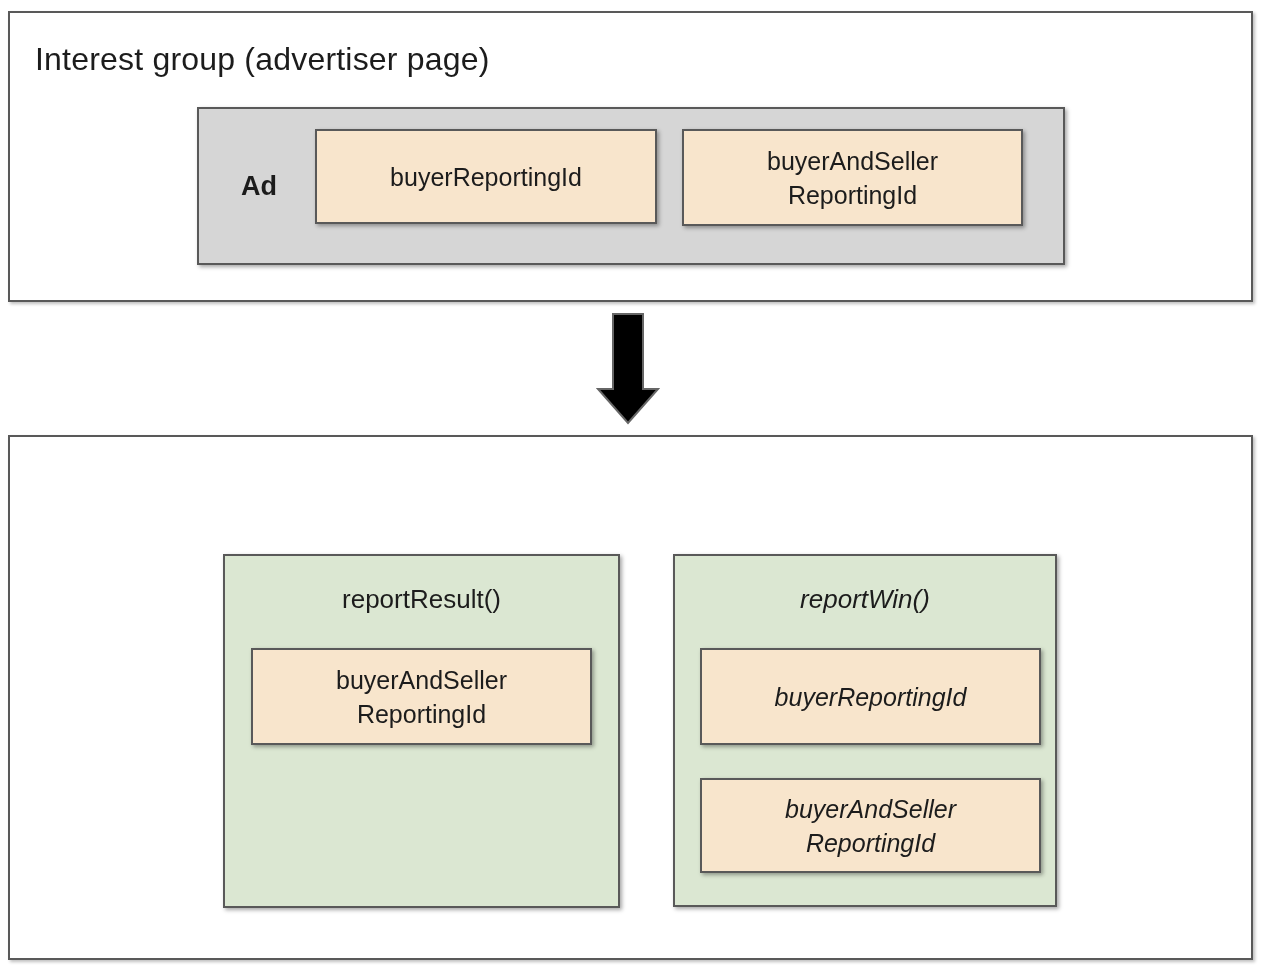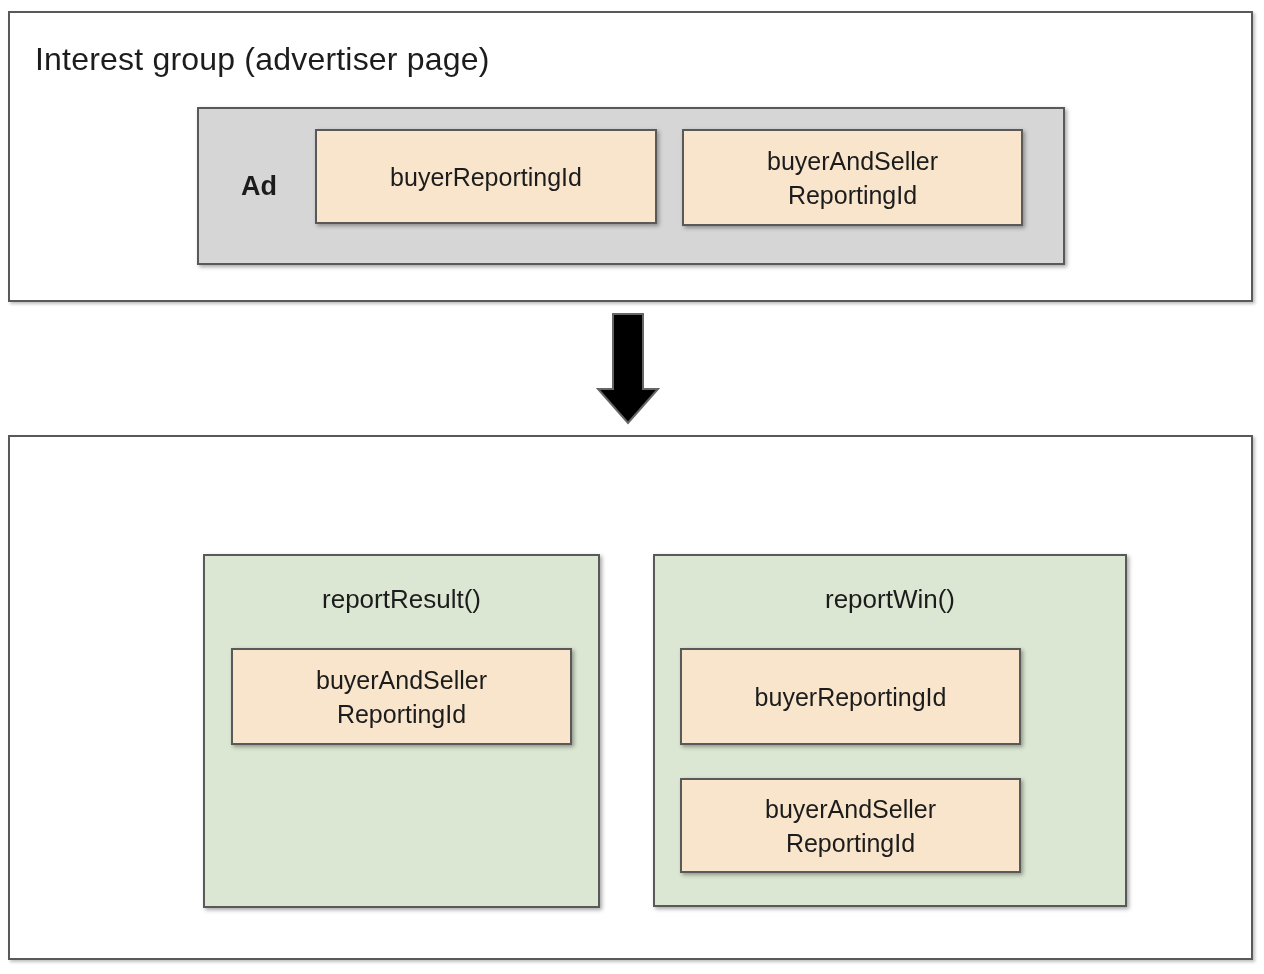--- a/index.html
+++ b/index.html
@@ -69,23 +69,24 @@
   .ad-chip-2 { left: 483px; top: 20px; width: 341px; height: 97px; }
   .arrow-wrap {
     position: absolute;
     left: 596px; top: 313px; width: 64px; height: 112px;
   }
   .func-box {
     position: absolute;
     background: var(--function-fill);
     border: 2px solid var(--border);
     box-shadow: 2px 2px 4px rgba(0,0,0,0.35);
+    margin-left: 20px;
   }
   .func-result { left: 193px; top: 117px; width: 397px; height: 354px; }
-  .func-win    { left: 643px; top: 117px; width: 474px; height: 353px; }
+  .func-win    { left: 643px; top: 117px; width: 384px; height: 353px; font-style: italic; }
   .func-title {
     position: absolute;
     left: 0; top: 28px; width: 100%;
     text-align: center;
     font-size: 26px;
     white-space: nowrap;
   }
   .func-result .chip-a { left: 26px; top: 92px; width: 341px; height: 97px; }
   .func-win .chip-a    { left: 25px; top: 92px; width: 341px; height: 97px; }
   .func-win .chip-b    { left: 25px; top: 222px; width: 341px; height: 95px; }

